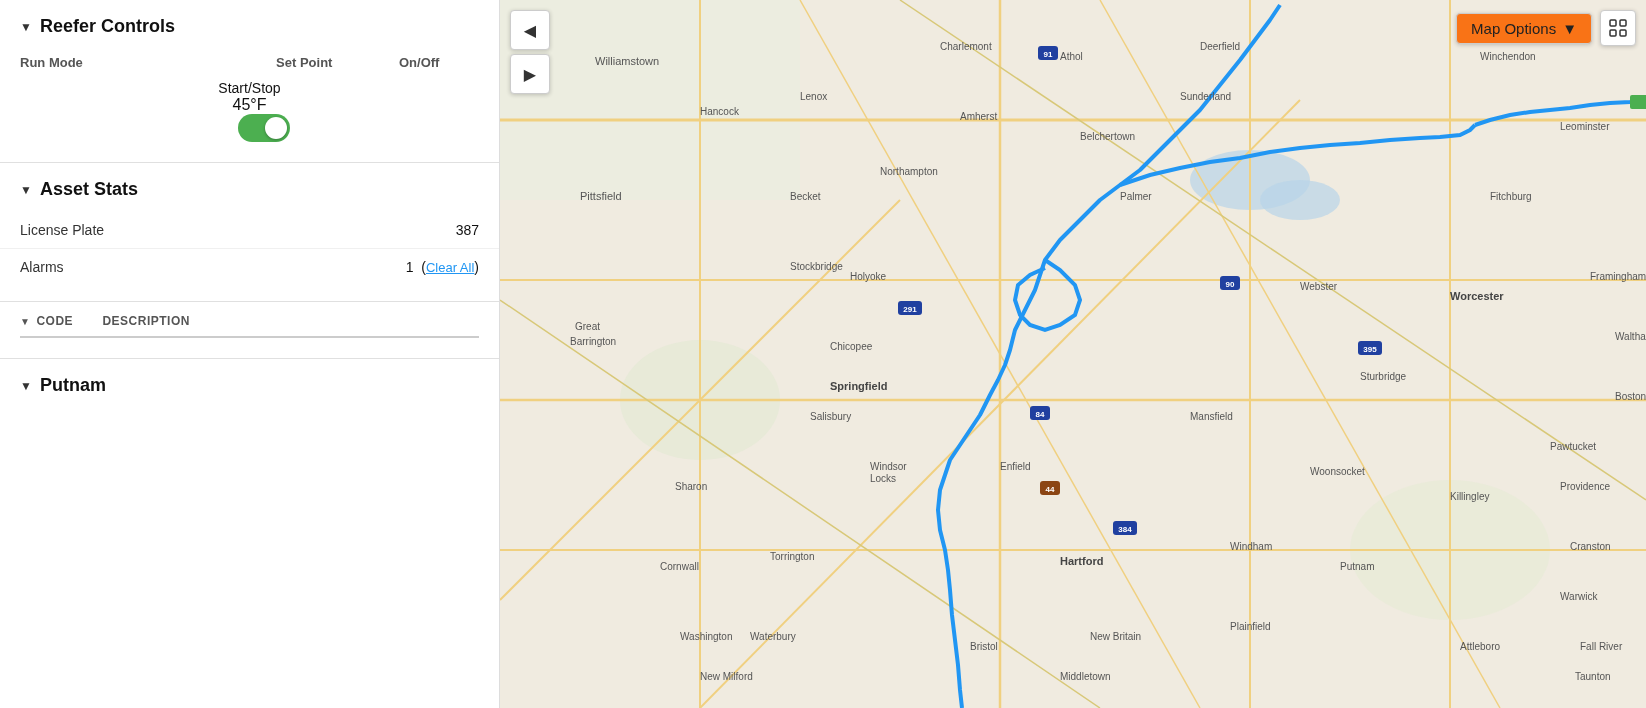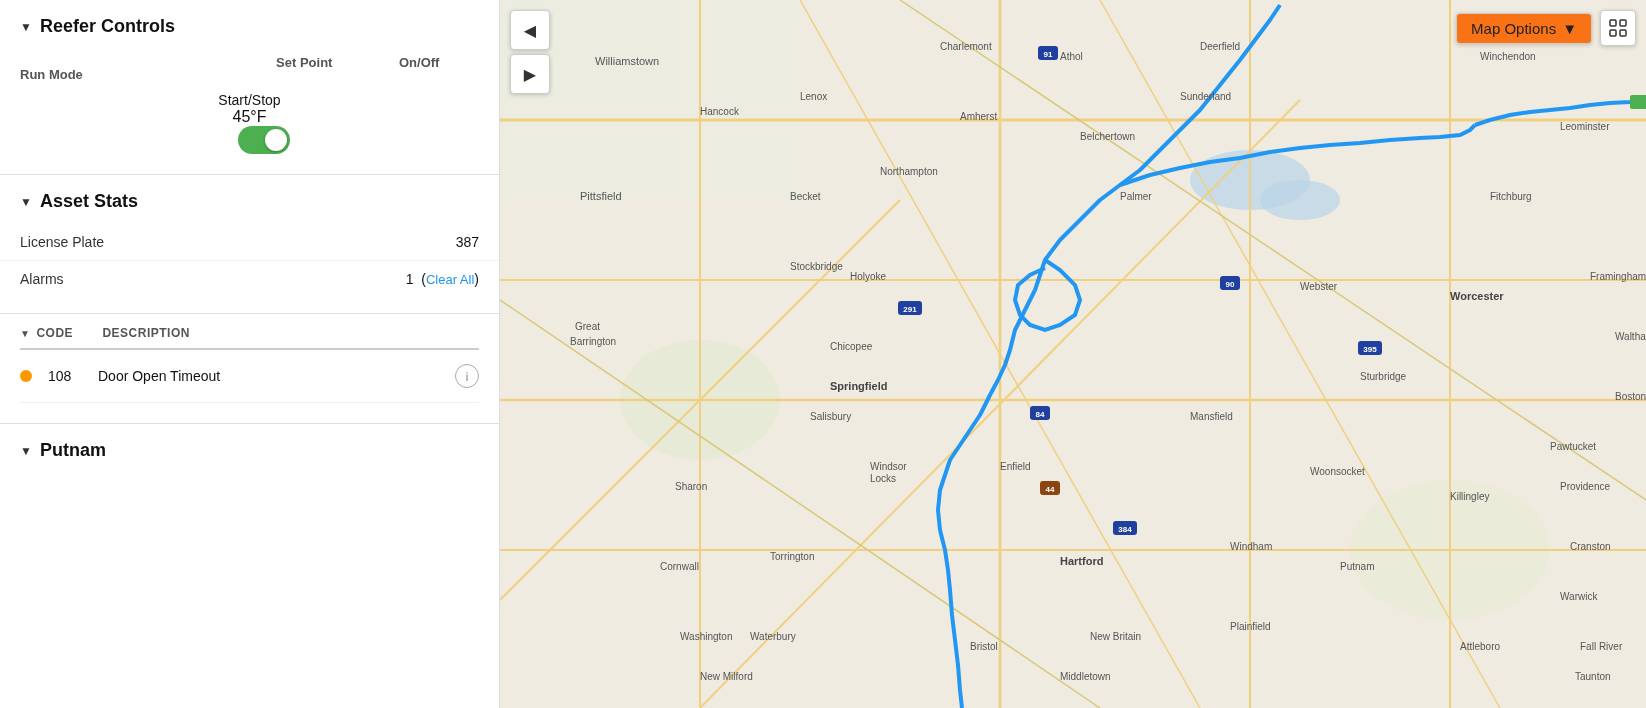--- a/index.html
+++ b/index.html
@@ -35,21 +35,21 @@
       border-bottom: 1px solid #e0e0e0;
       padding-bottom: 12px;
     }
     .reefer-row-header {
       display: flex;
       padding: 6px 20px;
       font-size: 13px;
       color: #555;
       font-weight: 600;
     }
-    .reefer-row-header .col-run { flex: 1; margin-top: 12px; }
+    .reefer-row-header .col-run { flex: 1; }
     .reefer-row-header .col-set { flex: 1; text-align: center; }
     .reefer-row-header .col-onoff { width: 80px; text-align: left; }
 
     .reefer-row-data {
       display: flex;
       align-items: center;
       padding: 4px 20px 8px 20px;
       font-size: 14px;
       color: #111;
       flex-direction: column;
@@ -93,21 +93,21 @@
       display: flex;
       align-items: flex-end;
       padding: 10px 20px;
       border-bottom: 1px solid #f0f0f0;
       font-size: 14px;
       color: #111;
     }
     .stat-row:last-child { border-bottom: none; }
     .stat-label { flex: 1; color: #333; }
     .stat-value { color: #111; font-size: 14px; }
-    .stat-value a { color: #2196F3; cursor: pointer; font-size: 13px; }
+    .stat-value a { color: #2196F3; text-decoration: underline; cursor: pointer; font-size: 13px; }
 
     
     #alarms-section {
       padding: 0 20px;
       border-bottom: 1px solid #e0e0e0;
       padding-bottom: 20px;
     }
     .alarms-table-header {
       display: flex;
       align-items: center;
@@ -280,26 +280,20 @@
         &nbsp;(<a>Clear All</a>)
       </span>
     </div>
   </div>
 
   <div id="alarms-section">
     <div class="alarms-table-header">
       <span class="tri">▼</span>
       <span class="col-code">CODE</span>
       <span class="col-desc">DESCRIPTION</span>
-    </div>
-    <div class="alarm-row">
-      <div class="alarm-dot"></div>
-      <span class="alarm-code">108</span>
-      <span class="alarm-desc">Door Open Timeout</span>
-      <div class="alarm-info">ℹ</div>
     </div>
   </div>
 
   <div id="gateway-section">
     <div class="section-header">
       <span class="triangle">▼</span>
       <span>Putnam</span>
     </div>
   </div>
 

